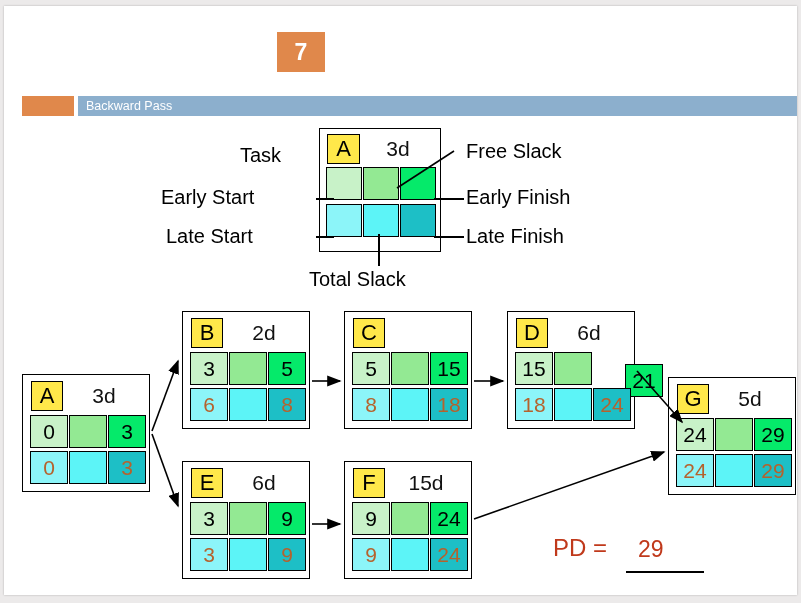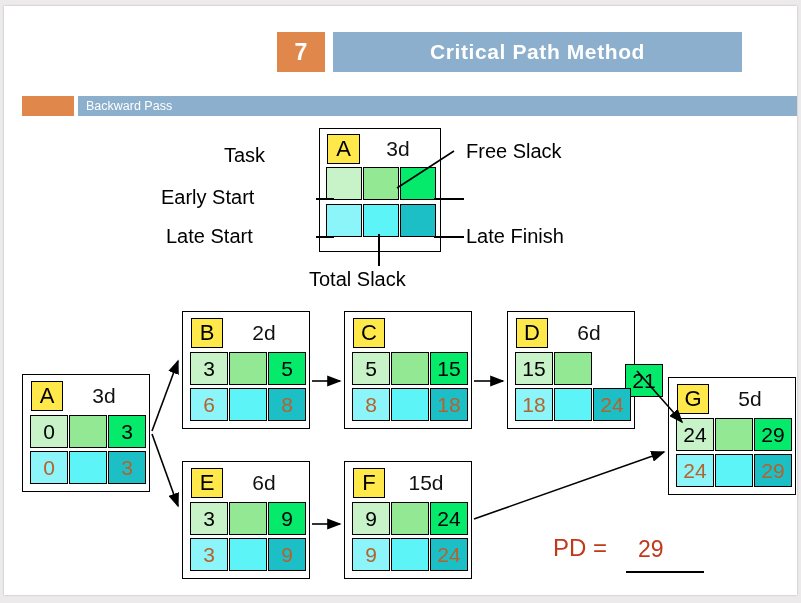--- a/index.html
+++ b/index.html
@@ -84,41 +84,41 @@
   #pdRule{position:absolute;left:73px;top:37px;width:78px;height:1.6px;background:#000;}
 
   svg#links{position:absolute;left:0;top:0;width:793px;height:589px;pointer-events:none;}
 </style>
 </head>
 <body>
 
 <div id="slide">
 
   <div id="numBadge">7</div>
-  <div id="titleBar">Critical Path Method</div>
   <div id="subOrange"></div>
   <div id="subBar">Backward Pass</div>
 
   <div id="legendBox" class="node">
     <div class="tid">A</div>
     <div class="dur">3d</div>
     <div class="grid">
       <div class="cell c-es" style="left:0px;top:0px;"></div>
       <div class="cell c-mid-e" style="left:37px;top:0px;"></div>
       <div class="cell c-ef" style="left:74px;top:0px;"></div>
       <div class="cell c-ls" style="left:0px;top:37px;"></div>
       <div class="cell c-mid-l" style="left:37px;top:37px;"></div>
       <div class="cell c-lf" style="left:74px;top:37px;"></div>
     </div>
   </div>
 
-  <div class="lbl" style="left:220px;top:138px;">Task</div>
+  <div class="lbl" style="left:236px;top:138px;">Task</div>
   <div class="lbl" style="left:157px;top:180px;">Early Start</div>
   <div class="lbl" style="left:162px;top:219px;">Late Start</div>
   <div class="lbl" style="left:462px;top:134px;">Free Slack</div>
+  <div class="lbl" style="left:462px;top:180px;">Early Finish</div>
   <div class="lbl" style="left:305px;top:262px;">Total Slack</div>
   <div class="lbl" style="left:462px;top:219px;">Late Finish</div>
 
   <div class="leader" style="left:312px;top:192px;width:18px;height:1.6px;"></div>
   <div class="leader" style="left:312px;top:230px;width:18px;height:1.6px;"></div>
   <div class="leader" style="left:430px;top:192px;width:30px;height:1.6px;"></div>
   <div class="leader" style="left:430px;top:230px;width:30px;height:1.6px;"></div>
   <div class="leader" style="left:374px;top:228px;width:1.6px;height:32px;"></div>
 
   <div class="node" id="node-A" style="left:18px;top:368px;width:128px;height:118px;">

